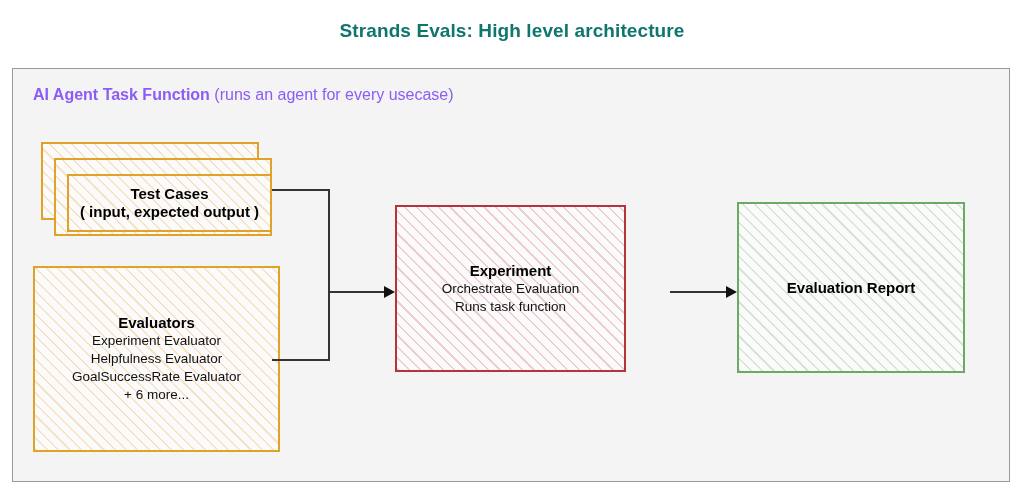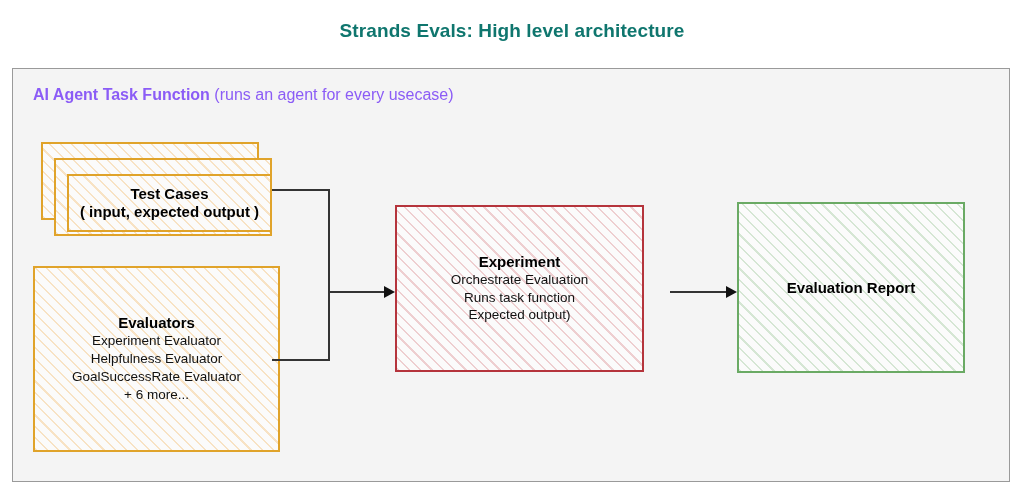--- a/index.html
+++ b/index.html
@@ -119,21 +119,21 @@
       rgba(255,255,255,0) 8px
     );
   }
 
   
   .tc-back   { left: 41px;  top: 142px; width: 218px; height: 78px; }
   .tc-middle { left: 54px;  top: 158px; width: 218px; height: 78px; }
   .tc-front  { left: 67px;  top: 174px; width: 205px; height: 58px; z-index: 3; }
 
   .evaluators-box { left: 33px;  top: 266px; width: 247px; height: 186px; }
-  .experiment-box { left: 395px; top: 205px; width: 249px; height: 167px; }
+  .experiment-box { left: 395px; top: 205px; width: 231px; height: 167px; }
   .report-box     { left: 737px; top: 202px; width: 228px; height: 171px; }
 
   
   .conn {
     position: absolute;
     background: #333333;
   }
   .conn-h { height: 2px; }
   .conn-v { width: 2px; }
 
@@ -187,21 +187,20 @@
     </div>
   </div>
 </div>
 
 <div class="sketch-box red experiment-box">
   <div class="box-inner">
     <div class="box-title">Experiment</div>
     <div class="box-body">
       <span class="box-body-line">Orchestrate Evaluation</span>
       <span class="box-body-line">Runs task function</span>
-      <span class="box-body-line">Expected output)</span>
     </div>
   </div>
 </div>
 
 <div class="sketch-box green report-box">
   <div class="box-inner">
     <div class="box-title">Evaluation Report</div>
   </div>
 </div>
 

